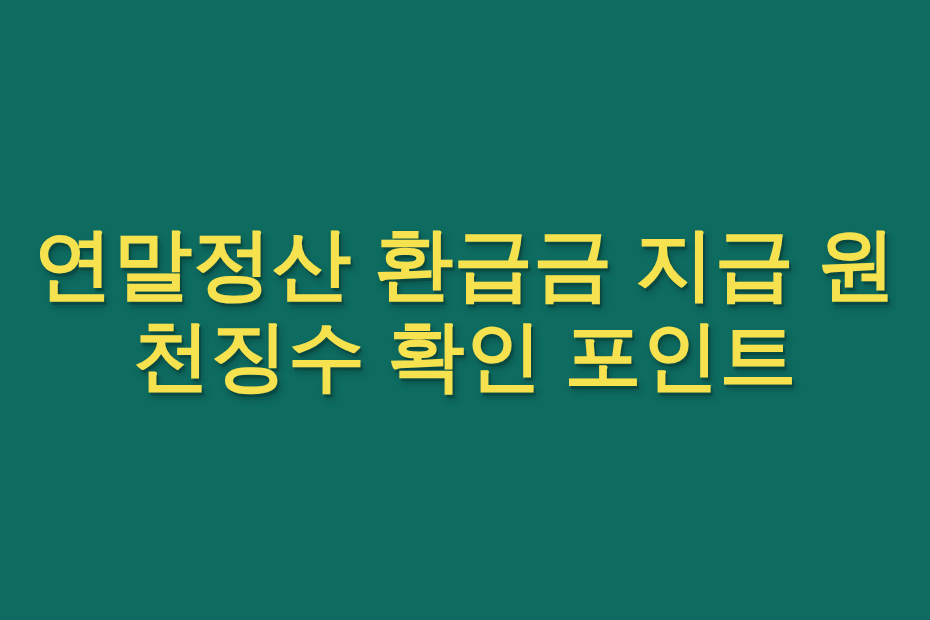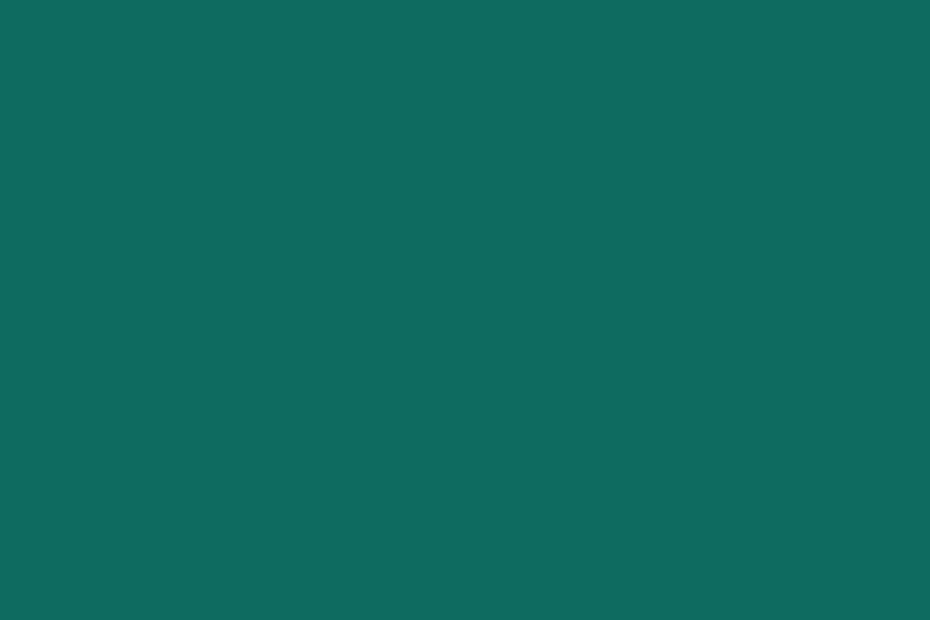--- a/index.html
+++ b/index.html
@@ -54,17 +54,19 @@
     font-size: 77px;
   }
 </style>
 </head>
 <body>
 
 <div id="thumbnail-canvas" style="background-color: rgb(14, 107, 96);">
 
   <div id="headline-block">
 
+    <span class="headline-line line-1" style="color: rgb(246, 226, 78);">연말정산 환급금 지급 원</span>
 
+    <span class="headline-line line-2" style="color: rgb(246, 226, 78);">천징수 확인 포인트</span>
 
   </div>
 
 </div>
 
 </body></html>

